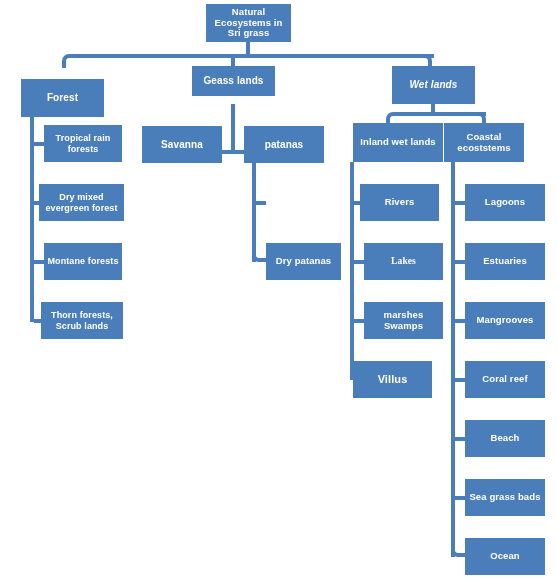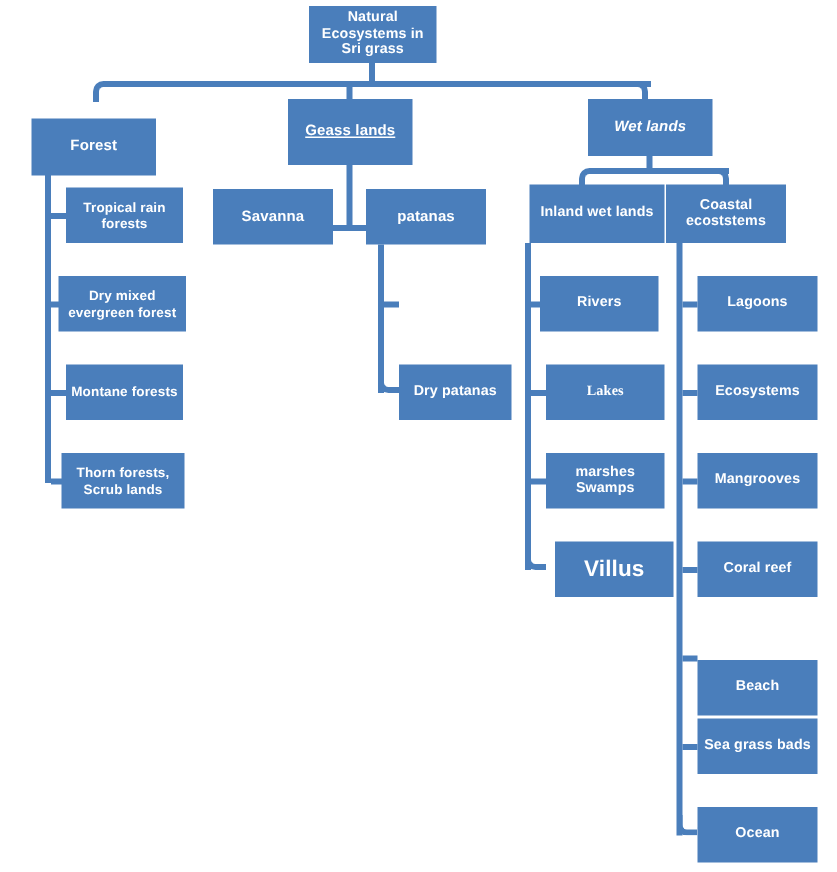--- a/index.html
+++ b/index.html
@@ -52,21 +52,21 @@
   <div class="elbow elbow-tl" style="left:62px;top:54px;width:20px;height:14px;"></div>
   <div class="conn hline" style="left:78px;top:54px;width:356px;"></div>
   <div class="elbow elbow-tr" style="left:412px;top:54px;width:20px;height:14px;"></div>
 
   <div class="conn vline" style="left:231px;top:54px;width:4px;height:14px;"></div>
 
   <div class="node" style="left:21px;top:79px;width:83px;height:38px;font-size:10px;">
     <span>Forest</span>
   </div>
 
-  <div class="node" style="left:192px;top:66px;width:83px;height:44px;font-size:10px;text-decoration:underline;">
+  <div class="node" style="left:192px;top:66px;width:83px;height:30px;font-size:10px;">
     <span>Geass lands</span>
   </div>
 
   <div class="node" style="left:392px;top:66px;width:83px;height:38px;font-size:10px;font-style:italic;">
     <span>Wet lands</span>
   </div>
 
   <div class="conn vline" style="left:30px;top:104px;width:4px;height:218px;"></div>
   <div class="conn hline" style="left:34px;top:142px;width:10px;"></div>
   <div class="conn hline" style="left:34px;top:201px;width:10px;"></div>
@@ -124,46 +124,46 @@
 
   <div class="node" style="left:360px;top:184px;width:79px;height:37px;font-size:9.5px;">
     <span>Rivers</span>
   </div>
   <div class="node" style="left:364px;top:243px;width:79px;height:37px;font-size:9.5px;font-family:Liberation Serif, serif;">
     <span>Lakes</span>
   </div>
   <div class="node" style="left:364px;top:302px;width:79px;height:37px;font-size:9.5px;">
     <span>marshes Swamps</span>
   </div>
-  <div class="node" style="left:370px;top:361px;width:79px;height:37px;font-size:15px;">
+  <div class="node" style="left:353px;top:361px;width:79px;height:37px;font-size:11px;">
     <span>Villus</span>
   </div>
 
   <div class="conn vline" style="left:451px;top:162px;width:4px;height:395px;"></div>
   <div class="conn hline" style="left:455px;top:201px;width:10px;"></div>
   <div class="conn hline" style="left:455px;top:260px;width:10px;"></div>
   <div class="conn hline" style="left:455px;top:319px;width:10px;"></div>
   <div class="conn hline" style="left:455px;top:378px;width:10px;"></div>
   <div class="conn hline" style="left:455px;top:437px;width:10px;"></div>
   <div class="conn hline" style="left:455px;top:496px;width:10px;"></div>
   <div class="elbow elbow-bl" style="left:451px;top:543px;width:14px;height:14px;"></div>
 
   <div class="node" style="left:465px;top:184px;width:80px;height:37px;font-size:9.5px;">
     <span>Lagoons</span>
   </div>
   <div class="node" style="left:465px;top:243px;width:80px;height:37px;font-size:9.5px;">
-    <span>Ecosystems</span>
+    <span>Estuaries</span>
   </div>
   <div class="node" style="left:465px;top:361px;width:80px;height:37px;font-size:9.5px;">
     <span>Coral reef</span>
   </div>
   <div class="node" style="left:465px;top:302px;width:80px;height:37px;font-size:9.5px;">
     <span>Mangrooves</span>
   </div>
-  <div class="node" style="left:465px;top:420px;width:80px;height:37px;font-size:9.5px;margin-top:20px;">
+  <div class="node" style="left:465px;top:420px;width:80px;height:37px;font-size:9.5px;">
     <span>Beach</span>
   </div>
   <div class="node" style="left:465px;top:479px;width:80px;height:37px;font-size:9.5px;">
     <span>Sea grass bads</span>
   </div>
   <div class="node" style="left:465px;top:538px;width:80px;height:37px;font-size:9.5px;">
     <span>Ocean</span>
   </div>
 
 </div>

